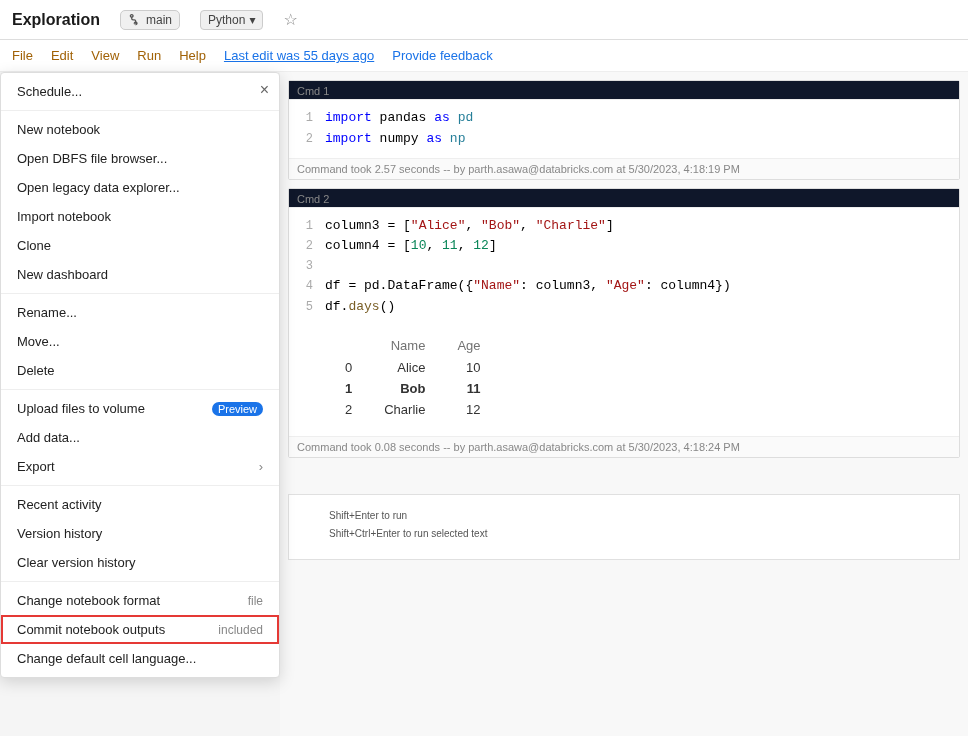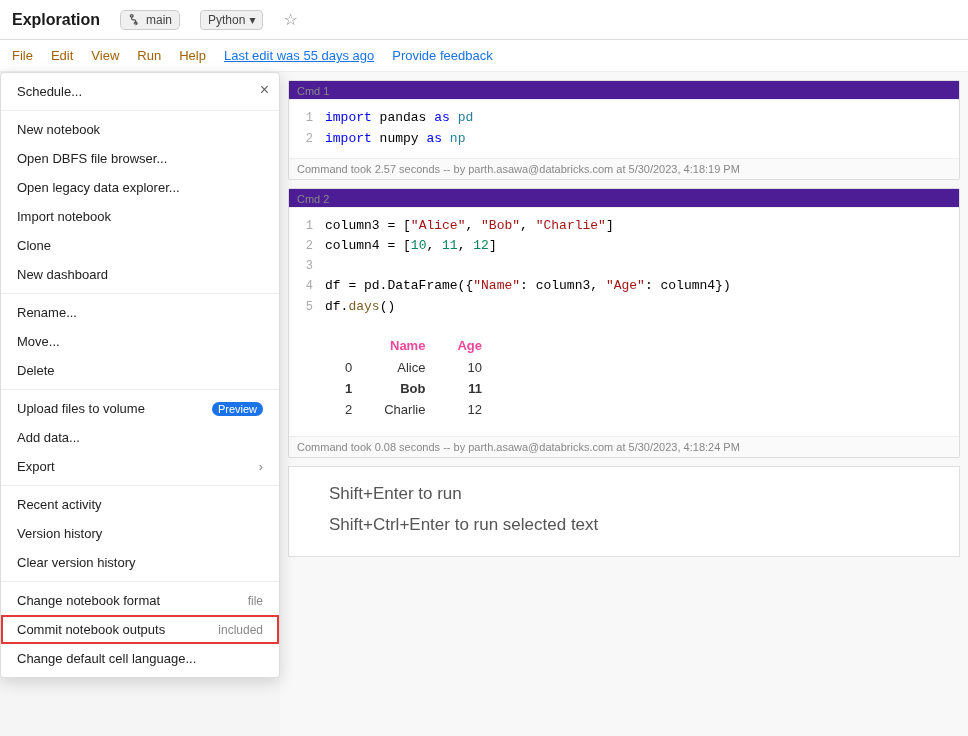--- a/index.html
+++ b/index.html
@@ -160,21 +160,21 @@
       margin-left: 280px;
       overflow-y: auto;
       background: #f8f8f8;
       padding: 0;
     }
 
     .cell-label {
       font-size: 11px;
       color: #888;
       padding: 4px 8px 2px 8px;
-      background: #4c1d95;
+      background: #0f172a;
       border-bottom: 1px solid #eee;
     }
 
     .code-area {
       padding: 8px 8px 8px 0;
       font-family: 'Courier New', Courier, monospace;
       font-size: 13px;
       line-height: 1.6;
       background: #fff;
     }
@@ -217,37 +217,38 @@
       padding: 8px 16px 16px 40px;
       background: #fff;
     }
     .output-table {
       border-collapse: collapse;
       font-size: 13px;
     }
     .output-table th {
       text-align: right;
       padding: 4px 16px;
-      font-weight: 700;
-      color: #ec4899;
+      font-weight: 400;
+      color: #737373;
     }
     .output-table td {
       text-align: right;
       padding: 3px 16px;
       color: #333;
     }
 
     
     .hint-cell {
       background: #fff;
       border: 1px solid #e0e0e0;
       padding: 12px 16px 16px 40px;
-      font-size: 17px;
+      font-size: 10px;
       color: #555;
       line-height: 1.8;
+      margin-top: 28px;
     }
 
     .cells-wrapper {
       background: #f8f8f8;
       padding: 8px;
       display: flex;
       flex-direction: column;
       gap: 8px;
     }
 

